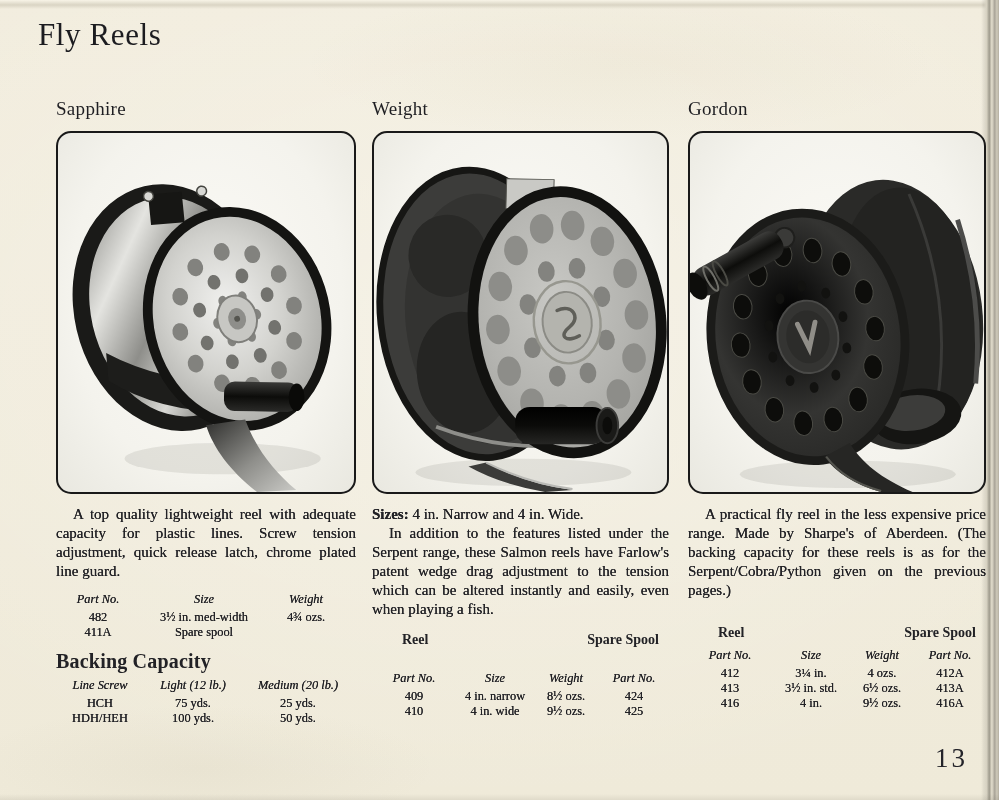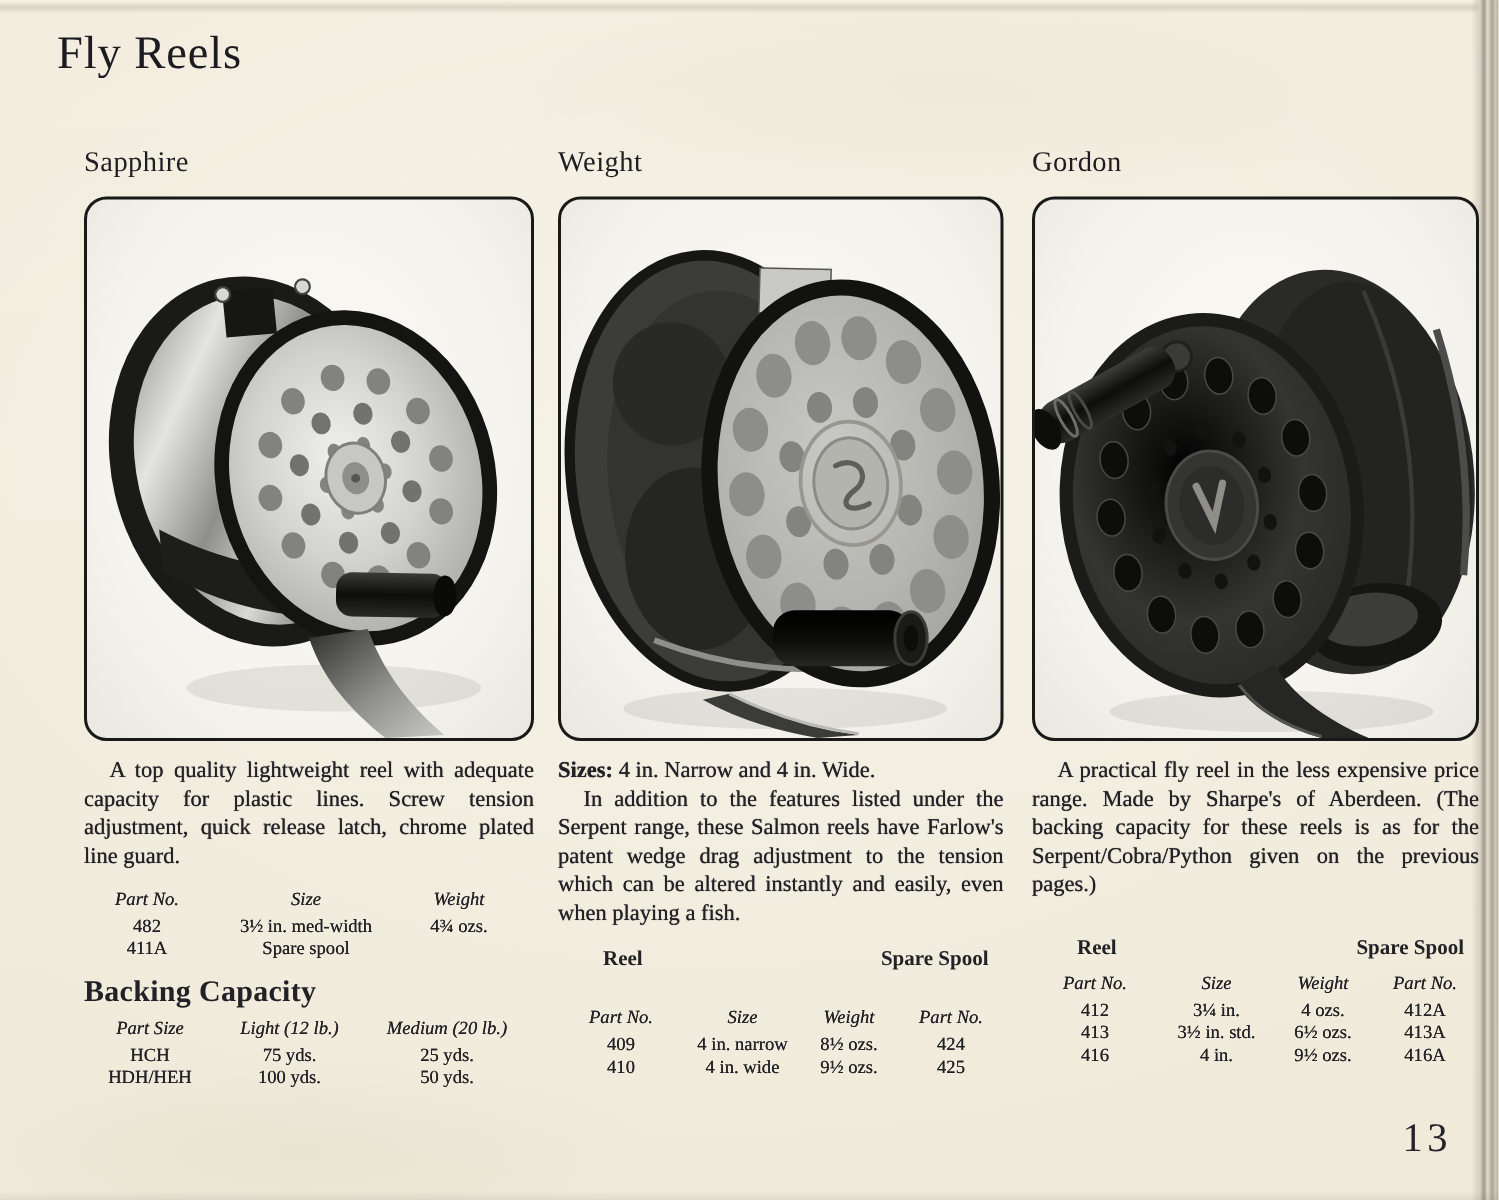--- a/index.html
+++ b/index.html
@@ -192,21 +192,21 @@
         </table>
       <h3 class="subhead">Backing Capacity</h3>
       <table class="spec back3">
         <colgroup>
             <col class="a">
             <col class="b">
             <col class="c">
           </colgroup>
         <tbody>
             <tr class="hrow">
-          <td>Part Size</td>
+          <td>Line Screw</td>
           <td>Light (12 lb.)</td>
           <td>Medium (20 lb.)</td>
         </tr>
         <tr>
           <td>HCH</td>
           <td>75 yds.</td>
           <td>25 yds.</td>
         </tr>
         <tr>
           <td>HDH/HEH</td>

